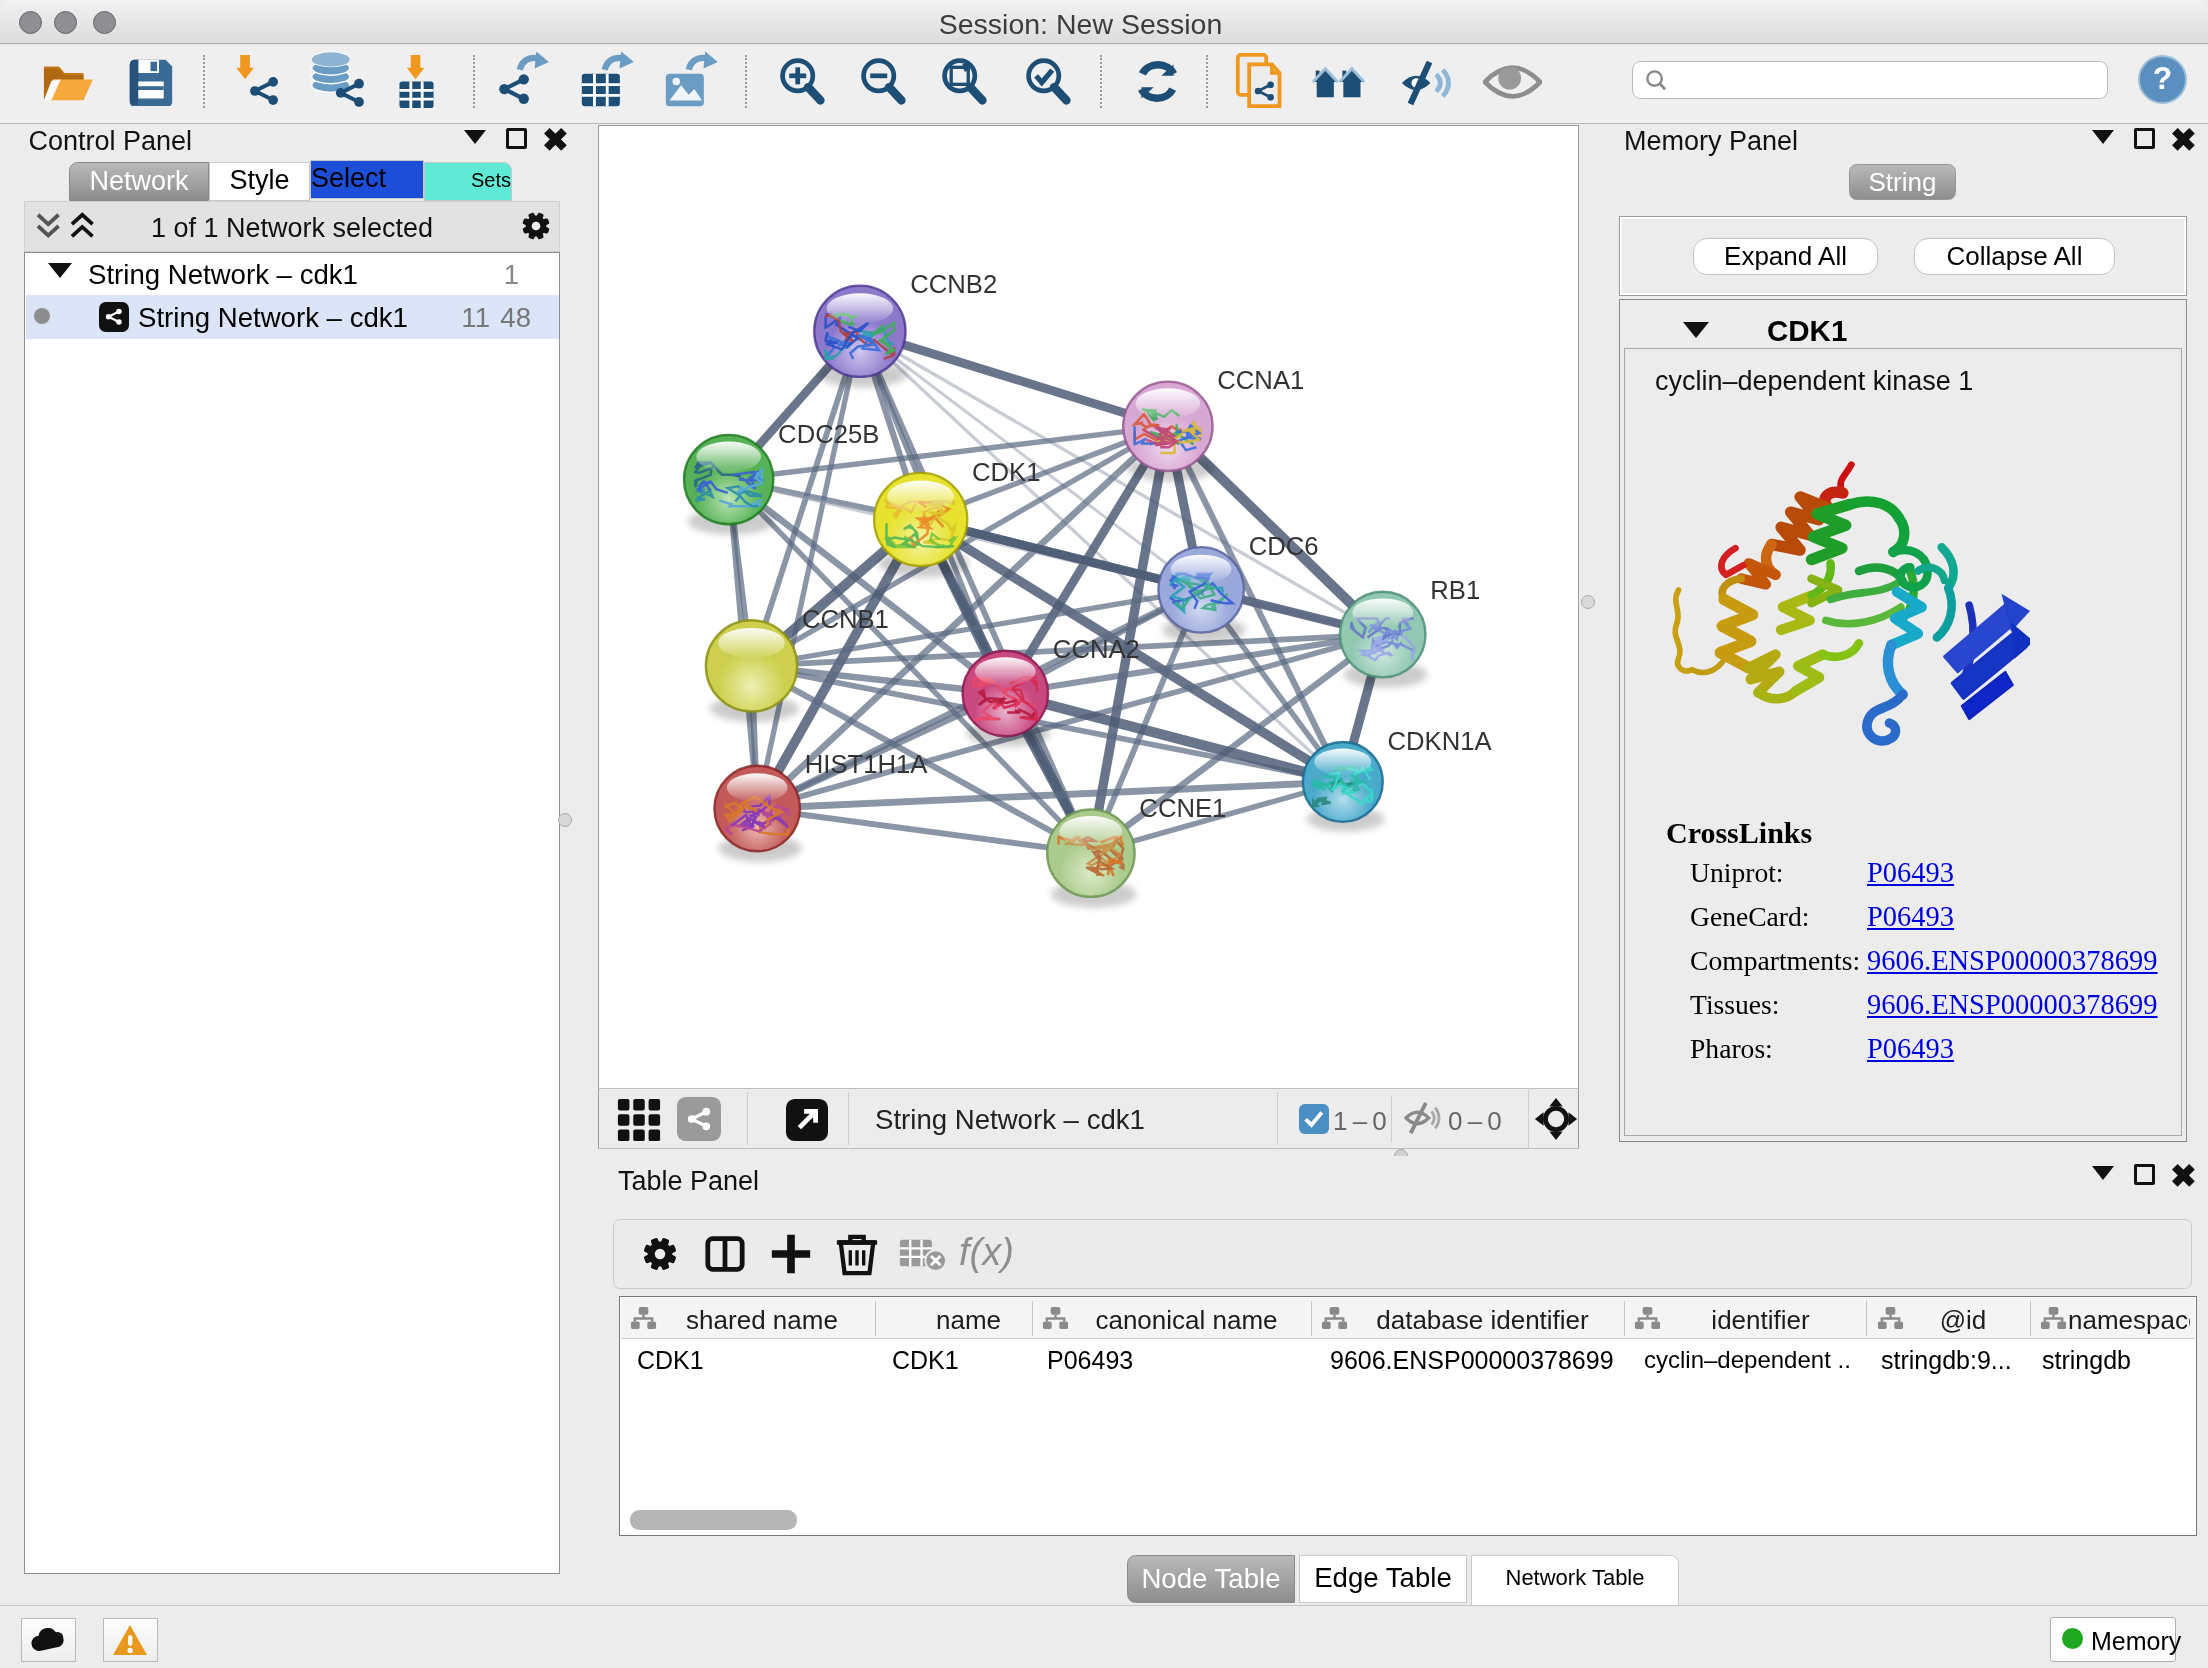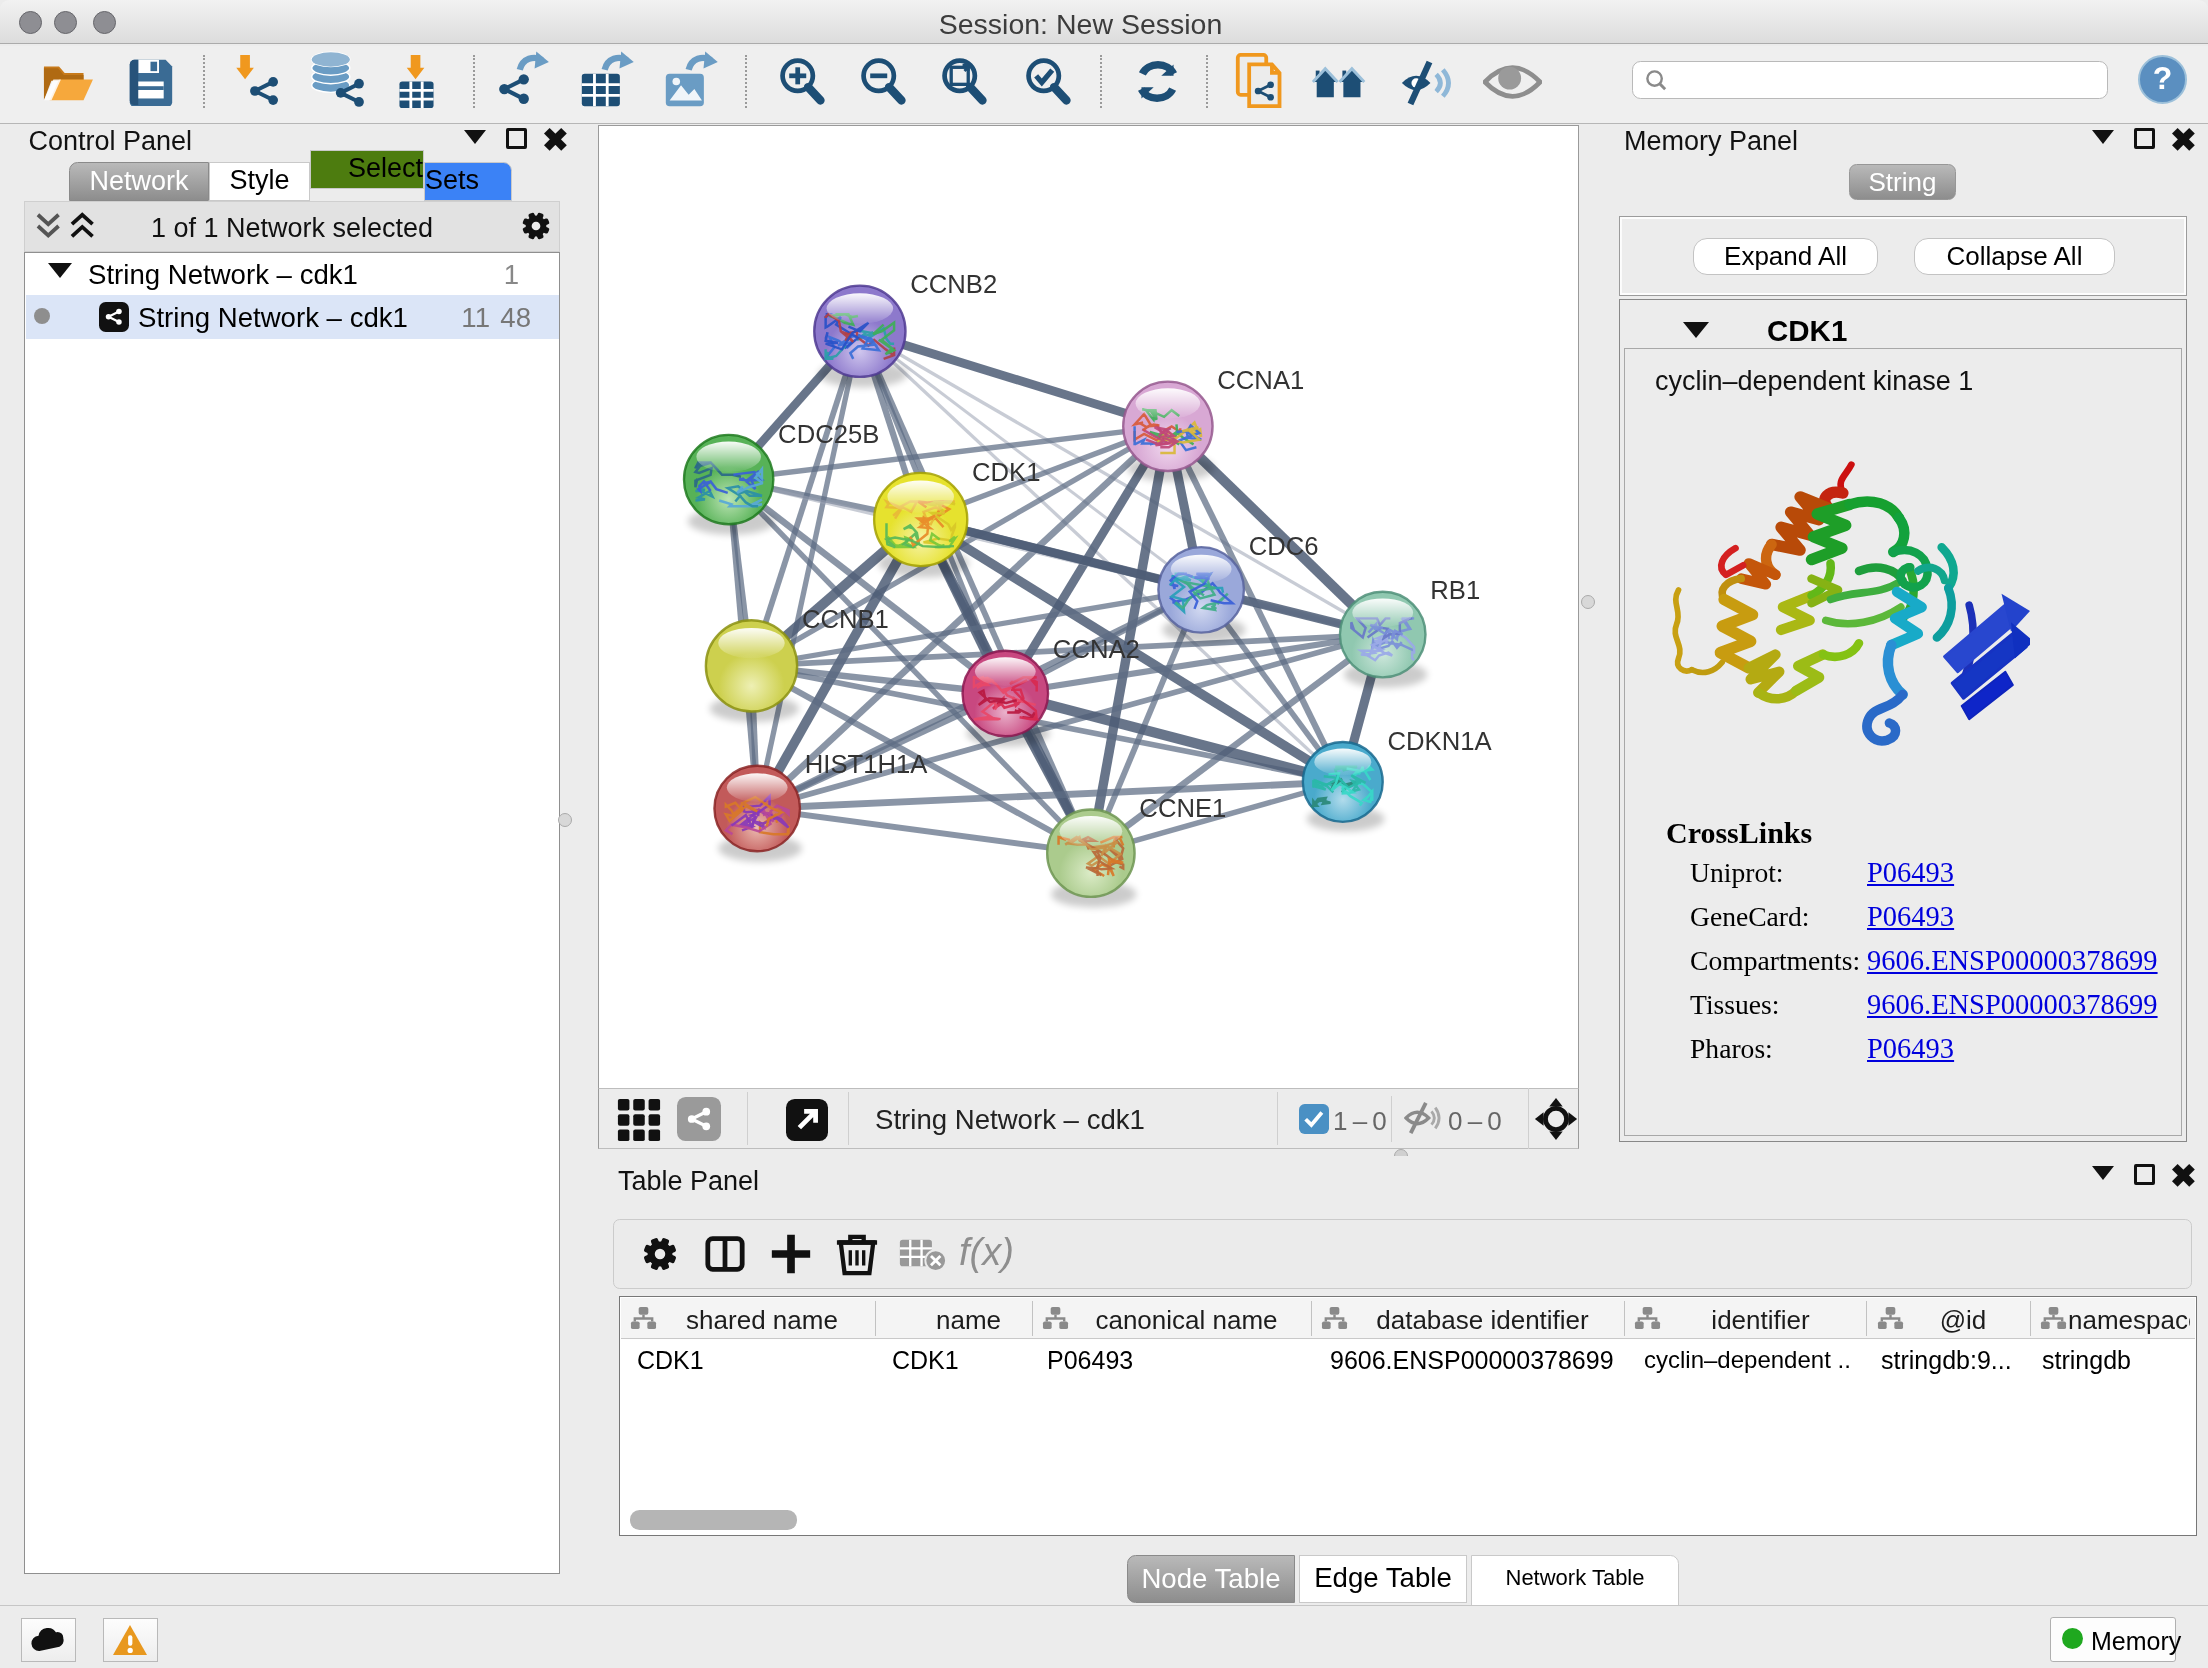--- a/index.html
+++ b/index.html
@@ -161,22 +161,22 @@
 <div class="abs" style="left:2138px;top:60px;width:49px;text-align:center;font-size:32px;font-weight:bold;color:#fff">?</div>
 
 <div class="abs" style="left:9.5px;top:124px;width:586px;height:1453px;background:#ececec"></div>
 <div class="abs" style="left:28.5px;top:126px;font-size:27px;color:#111">Control Panel</div>
 <div style="position:absolute;left:464px;top:130px;width:0;height:0;border-left:11.4px solid transparent;border-right:11.4px solid transparent;border-top:14.3px solid #111"></div>
 <div style="position:absolute;left:506px;top:128px;width:21px;height:21px;border:3.3px solid #111;border-radius:1.9px"></div>
 <div style="position:absolute;left:542px;top:126px;font-size:32px;font-weight:bold;color:#111;line-height:28.5px">✖</div>
 
 <div class="abs seltab" style="left:69px;top:162px;width:140px;height:39px;border-radius:8.6px 0 0 0;font-size:27px;text-align:center;line-height:37px">Network</div>
 <div class="abs" style="left:209px;top:162px;width:101px;height:39px;background:#fff;border:1.9px solid #c9c9c9;font-size:27px;text-align:center;line-height:35px">Style</div>
-<div class="abs" style="left:310px;top:150px;width:114px;height:39px;background:#4d7c0f;border:1.9px solid #c9c9c9;font-size:27px;text-align:right;line-height:35px">Select</div>
-<div class="abs" style="left:424px;top:162px;width:88px;height:39px;background:#3b82f6;border:1.9px solid #c9c9c9;border-radius:0 8.6px 0 0;font-size:27px;text-align:left;line-height:35px">Sets</div>
+<div class="abs" style="left:310px;top:160px;width:114px;height:39px;background:#1d4ed8;border:1.9px solid #c9c9c9;font-size:27px;text-align:left;line-height:35px">Select</div>
+<div class="abs" style="left:424px;top:162px;width:88px;height:39px;background:#5eead4;border:1.9px solid #c9c9c9;border-radius:0 8.6px 0 0;font-size:20px;text-align:right;line-height:35px">Sets</div>
 
 <div class="abs" style="left:24px;top:201px;width:536px;height:51px;background:#e2e2e2;border:1.9px solid #cfcfcf"></div>
 <svg class="abs" style="left:34px;top:211px" width="28.5" height="30" viewBox="0 0 30 32">
     <path d="M4 4 l11 10 11-10 M4 16 l11 10 11-10" fill="none" stroke="#555" stroke-width="4"></path>
   </svg>
 <svg class="abs" style="left:68px;top:211px" width="28.5" height="30" viewBox="0 0 30 32">
     <path d="M4 14 l11-10 11 10 M4 27 l11-10 11 10" fill="none" stroke="#111" stroke-width="4"></path>
   </svg>
 <div class="abs" style="left:24px;top:213px;width:536px;text-align:center;font-size:27px;color:#111">1 of 1 Network selected</div>
 <svg class="abs" style="left:519px;top:209px" width="34" height="34" viewBox="0 0 36 36">

